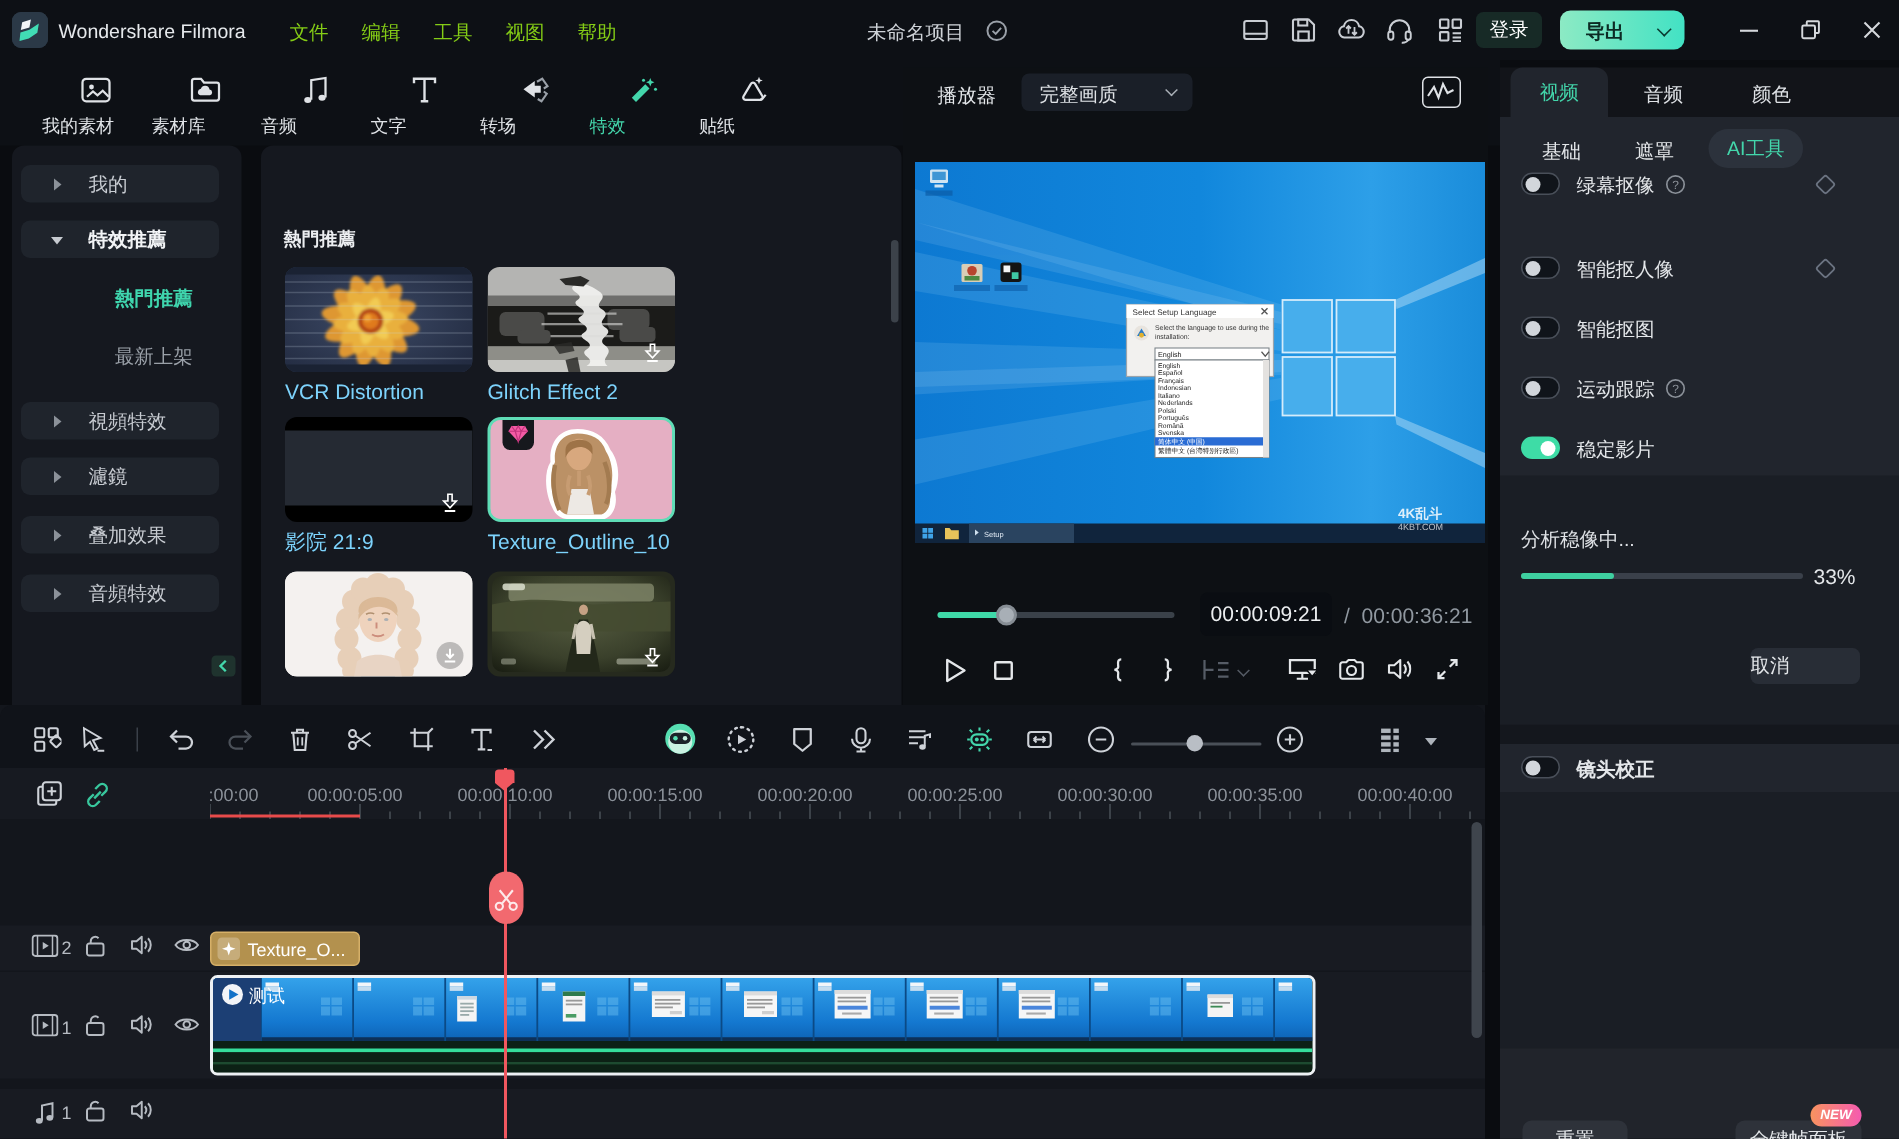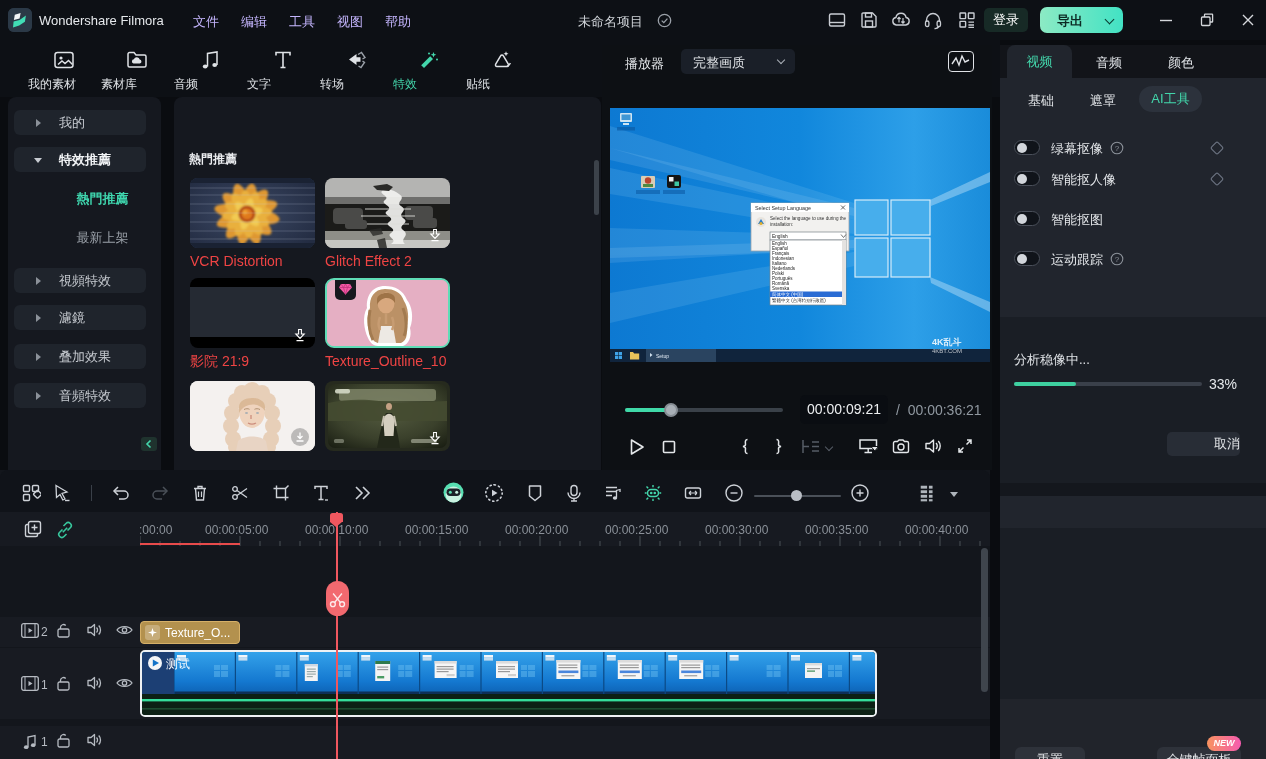--- a/index.html
+++ b/index.html
@@ -6,21 +6,21 @@
 html,body { width:1266px; height:759px; background:#0a0c10; overflow:hidden; }
 body { font-family:"Liberation Sans", sans-serif; color:#e8eaed; }
 #app { position:absolute; left:0; top:0; width:1266px; height:759px; background:#0a0c10; }
 .abs { position:absolute; }
 svg { display:block; }
 
 
 #titlebar { left:0; top:0; width:1266px; height:40px; background:#0d1015;text-decoration:underline; }
 #logo { left:8px; top:8px; width:24px; height:24px; border-radius:6px; background:#2b3846; }
 #apptitle { left:39px; top:13px; font-size:13px; color:#e6e9ec; }
-.menu { top:13px; font-size:13px; color:#c4b5fd; }
+.menu { top:13px; font-size:13px; color:#84cc16; }
 #projname { left:578px; top:13px; font-size:13px; color:#cfd3d8; }
 .tbico { top:10px; width:20px; height:20px; color:#c9cdd3; }
 #loginbtn { left:984px; top:8px; width:44px; height:24px; border-radius:5px; background:#172a26; color:#ffffff; font-size:13px; text-align:center; line-height:24px; }
 #exportbtn { left:1040px; top:7px; width:83px; height:26px; border-radius:7px; background:linear-gradient(90deg,#8ceac4,#42e2c4); color:#0c2b24; font-size:13px; font-weight:bold; }
 #exportbtn .lbl { position:absolute; left:17px; top:5px; }
 #exportbtn .car { position:absolute; right:10px; top:9px; width:7px; height:7px; border-right:1.6px solid #0a3b30; border-bottom:1.6px solid #0a3b30; transform:rotate(45deg); }
 
 
 #navrow { left:0; top:40px; width:1000px; height:57px; background:#0d1015; }
 .navtab { position:absolute; top:8px; width:72px; height:46px; text-align:left; color:#dfe2e6; }
@@ -33,21 +33,21 @@
 .sbitem { position:absolute; left:6px; width:132px; height:25px; background:#1f242c; border-radius:6px; color:#c7cbd1; font-size:13px; line-height:25px; }
 .sbitem .arr { position:absolute; left:22px; top:9px; width:0; height:0; border-top:4px solid transparent; border-bottom:4px solid transparent; border-left:5px solid #8b9199; }
 .sbitem .txt { position:absolute; left:45px; }
 .sbsub { position:absolute; left:18px; width:153px; text-align:center; font-size:13px; color:#9aa0a8; }
 
 
 #effects { left:174px; top:97px; width:427px; height:373px; background:#15181f; border-radius:8px 8px 0 0; }
 #searchrow { position:absolute; left:0; top:0; width:427px; height:36px; border-bottom:1px solid #0c0e12; }
 #effgrid { position:absolute; left:0; top:37px; width:427px; height:336px; overflow:hidden; }
 .thumb { position:absolute; width:125px; height:70px; border-radius:8px; overflow:hidden; }
-.tlabel { position:absolute; font-size:14px; color:#ef4444; }
+.tlabel { position:absolute; font-size:14px; color:#7dd3fc; }
 .dlico { position:absolute; right:8px; bottom:6px; width:14px; height:14px; color:#fff; }
 
 
 #player { left:602px; top:45px; width:390px; height:425px; background:#0d1014; }
 #video { position:absolute; left:8px; top:63px; width:380px; height:254px; }
 
 #rightpanel { left:1000px; top:45px; width:266px; height:714px; background:#121419; }
 #rp-body { position:absolute; left:0; top:33px; width:266px; height:658px; background:#21252d; }
 .toggrow { position:absolute; left:14px; width:252px; height:16px; }
 .tog { position:absolute; left:0; top:0; width:26px; height:15px; border-radius:8px; background:#10141a; border:1px solid #494f59; }
@@ -577,21 +577,21 @@
     <div id="rp-body">
       <div class="abs" style="left:0;top:239px;width:266px;height:166px;background:#1a1e25;"></div>
       <div class="abs" style="left:0;top:405px;width:266px;height:13px;background:#14171d;"></div>
       <div class="abs" style="left:0;top:418px;width:266px;height:32px;background:#21252d;"></div>
       <div class="abs" style="left:0;top:450px;width:266px;height:231px;background:#1a1e25;"></div>
 
       <div class="abs" style="left:28px;top:14px;font-size:13px;color:#e4e7ea;">基础</div>
       <div class="abs" style="left:90px;top:14px;font-size:13px;color:#e4e7ea;">遮罩</div>
       <div class="abs" style="left:139px;top:8px;width:63px;height:26px;background:#2c323c;border-radius:13px;text-align:center;line-height:26px;font-size:13px;color:#43d6ab;">AI工具</div>
 
-      <div class="toggrow" style="top:62px;text-decoration:underline;">
+      <div class="toggrow" style="top:37px;text-decoration:underline;">
           <span class="tog">
             <span class="knob"></span>
           </span>
           <span class="toglbl">绿幕抠像</span>
         <svg class="abs" style="left:96px;top:1px;" width="14" height="14" viewBox="0 0 14 14">
             <circle cx="7" cy="7" r="5.8" fill="none" stroke="#8b9199" stroke-width="1.1"></circle>
             <text x="7" y="10" text-anchor="middle" font-size="8" fill="#8b9199">?</text>
           </svg>
         <svg class="abs" style="left:195px;top:0px;" width="16" height="16" viewBox="0 0 16 16">
             <rect x="3.5" y="3.5" width="9" height="9" rx="1.5" transform="rotate(45 8 8)" fill="none" stroke="#6a7280" stroke-width="1.2"></rect>
@@ -615,28 +615,40 @@
       <div class="toggrow" style="top:173px;">
           <span class="tog">
             <span class="knob"></span>
           </span>
           <span class="toglbl">运动跟踪</span>
         <svg class="abs" style="left:96px;top:1px;" width="14" height="14" viewBox="0 0 14 14">
             <circle cx="7" cy="7" r="5.8" fill="none" stroke="#8b9199" stroke-width="1.1"></circle>
             <text x="7" y="10" text-anchor="middle" font-size="8" fill="#8b9199">?</text>
           </svg>
       </div>
+      <div class="toggrow" style="top:213px;">
+          <span class="tog on">
+            <span class="knob"></span>
+          </span>
+          <span class="toglbl">稳定影片</span>
+        </div>
 
       <div class="abs" style="left:14px;top:273px;font-size:13px;color:#dfe2e6;">分析稳像中...</div>
       <div class="abs" style="left:14px;top:304px;width:188px;height:4px;border-radius:2px;background:#3a404a;">
           <div class="abs" style="left:0;top:0;width:62px;height:4px;border-radius:2px;background:#3ed0a0;"></div>
         </div>
       <div class="abs" style="left:209px;top:298px;font-size:14px;color:#e4e7ea;">33%</div>
-      <div class="abs" style="left:167px;top:354px;width:73px;height:24px;background:#282d36;border-radius:5px;text-align:right;line-height:24px;font-size:13px;color:#e4e7ea;">取消</div>
-
+      <div class="abs" style="left:167px;top:354px;width:73px;height:24px;background:#282d36;border-radius:5px;text-align:left;line-height:24px;font-size:13px;color:#e4e7ea;">取消</div>
+
+      <div class="toggrow" style="top:426px;">
+          <span class="tog">
+            <span class="knob"></span>
+          </span>
+          <span class="toglbl" style="font-weight:bold;">镜头校正</span>
+        </div>
 
       <div class="abs" style="left:0;top:621px;width:266px;height:60px;background:#21242b;"></div>
       <div class="abs" style="left:15px;top:669px;width:70px;height:26px;background:#2e323a;border-radius:6px;text-align:center;line-height:26px;font-size:13px;color:#e4e7ea;">重置</div>
       <div class="abs" style="left:157px;top:669px;width:84px;height:26px;background:#2e323a;border-radius:6px;text-align:center;line-height:26px;font-size:13px;color:#e4e7ea;">全键帧面板</div>
       <div class="abs" style="left:207px;top:658px;width:34px;height:15px;background:linear-gradient(90deg,#f8935f,#f55bb0);border-radius:8px;text-align:center;line-height:15px;font-size:9px;font-style:italic;font-weight:bold;color:#fff;">NEW</div>
     </div>
   </div>
   <div id="timeline" class="abs">
     <div id="ttoolbar">
       <svg class="tico" style="left:21px;" viewBox="0 0 20 20">

